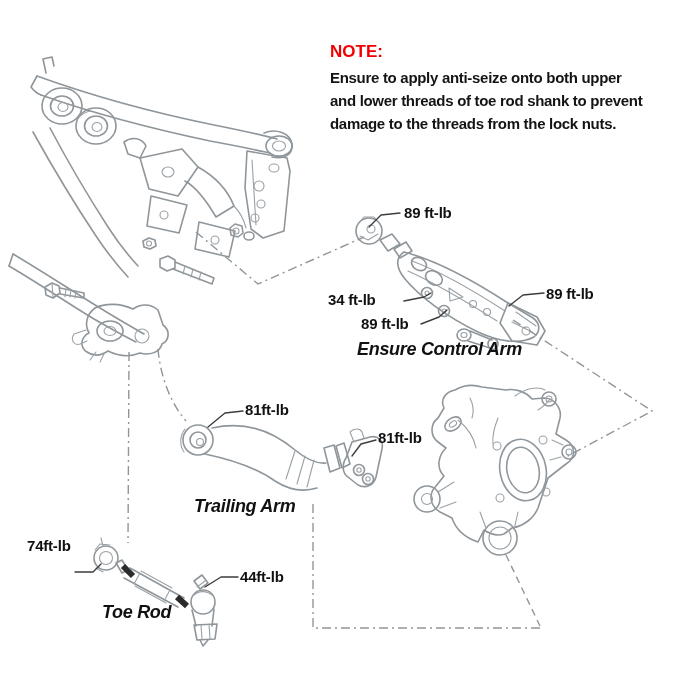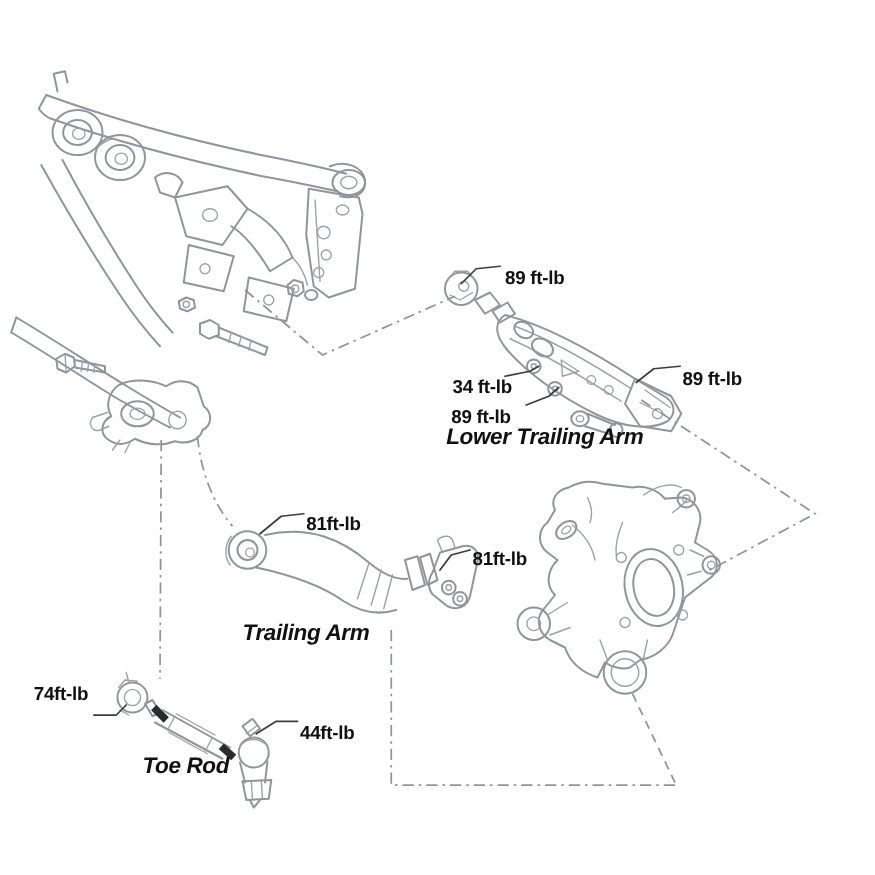--- a/index.html
+++ b/index.html
@@ -2,21 +2,21 @@
 <html><head>
 <meta charset="utf-8">
 <style>
   html,body{margin:0;padding:0;background:#ffffff;}
   #stage{
     position:relative;width:700px;height:700px;background:#ffffff;overflow:hidden;
     font-family:"Liberation Sans",sans-serif;
   }
   #art{position:absolute;left:0;top:0;}
   .lbl{position:absolute;white-space:nowrap;color:#111;}
-  .torque{font-weight:700;font-size:15px;letter-spacing:-0.2px;margin-top:10px;}
+  .torque{font-weight:700;font-size:15px;letter-spacing:-0.2px;}
   .part{font-weight:700;font-style:italic;font-size:18px;letter-spacing:-0.3px;}
   .note{position:absolute;left:330px;top:42px;}
   .note-title{font-weight:700;font-size:17px;color:#f00000;margin-bottom:4px;}
   .note-line{font-weight:700;font-size:15px;line-height:23px;letter-spacing:-0.3px;color:#141414;white-space:nowrap;}
   
   .art-ln{fill:none;stroke:#8f969b;stroke-width:1.6;stroke-linecap:round;stroke-linejoin:round;}
   .art-thin{fill:none;stroke:#9aa1a6;stroke-width:1.1;stroke-linecap:round;stroke-linejoin:round;}
   .dashdot{fill:none;stroke:#8f969b;stroke-width:1.4;stroke-dasharray:9 4 2 4;}
   .dash{fill:none;stroke:#8f969b;stroke-width:1.4;stroke-dasharray:7 5;}
   .lead{fill:none;stroke:#3d3d3d;stroke-width:1.4;stroke-linecap:round;stroke-linejoin:round;}
@@ -214,27 +214,33 @@
       <path class="lead" d="M404,301 L424,297 L431,293"></path>
       <path class="lead" d="M421,324 L439,317 L447,310"></path>
       <path class="lead" d="M544,293 L523,295 L509,306"></path>
       <path class="lead" d="M243,411 L225,413 L208,427"></path>
       <path class="lead" d="M376,440 L361,444 L352,456"></path>
       <path class="lead" d="M75,572 L93,572 L101,564"></path>
       <path class="lead" d="M238,577 L221,577 L205,587"></path>
     </g>
   </svg>
 
+  <div class="note">
+    <div class="note-title">NOTE:</div>
+    <div class="note-line">Ensure to apply anti-seize onto both upper</div>
+    <div class="note-line">and lower threads of toe rod shank to prevent</div>
+    <div class="note-line">damage to the threads from the lock nuts.</div>
+  </div>
 
   <div class="lbl torque" style="left:404px;top:204px">89 ft-lb</div>
-  <div class="lbl torque" style="left:362px;top:291px">34 ft-lb</div>
+  <div class="lbl torque" style="left:328px;top:291px">34 ft-lb</div>
   <div class="lbl torque" style="left:361px;top:315px">89 ft-lb</div>
   <div class="lbl torque" style="left:546px;top:285px">89 ft-lb</div>
   <div class="lbl torque" style="left:245px;top:401px">81ft-lb</div>
   <div class="lbl torque" style="left:378px;top:429px">81ft-lb</div>
   <div class="lbl torque" style="left:27px;top:537px">74ft-lb</div>
   <div class="lbl torque" style="left:240px;top:568px">44ft-lb</div>
 
-  <div class="lbl part" style="left:357px;top:339px">Lower Trailing Arm</div>
+  <div class="lbl part" style="left:357px;top:339px">Ensure Control Arm</div>
   <div class="lbl part" style="left:194px;top:496px">Trailing Arm</div>
-  <div class="lbl part" style="left:114px;top:602px">Toe Rod</div>
+  <div class="lbl part" style="left:102px;top:602px">Toe Rod</div>
 
 </div>
 
 </body></html>

